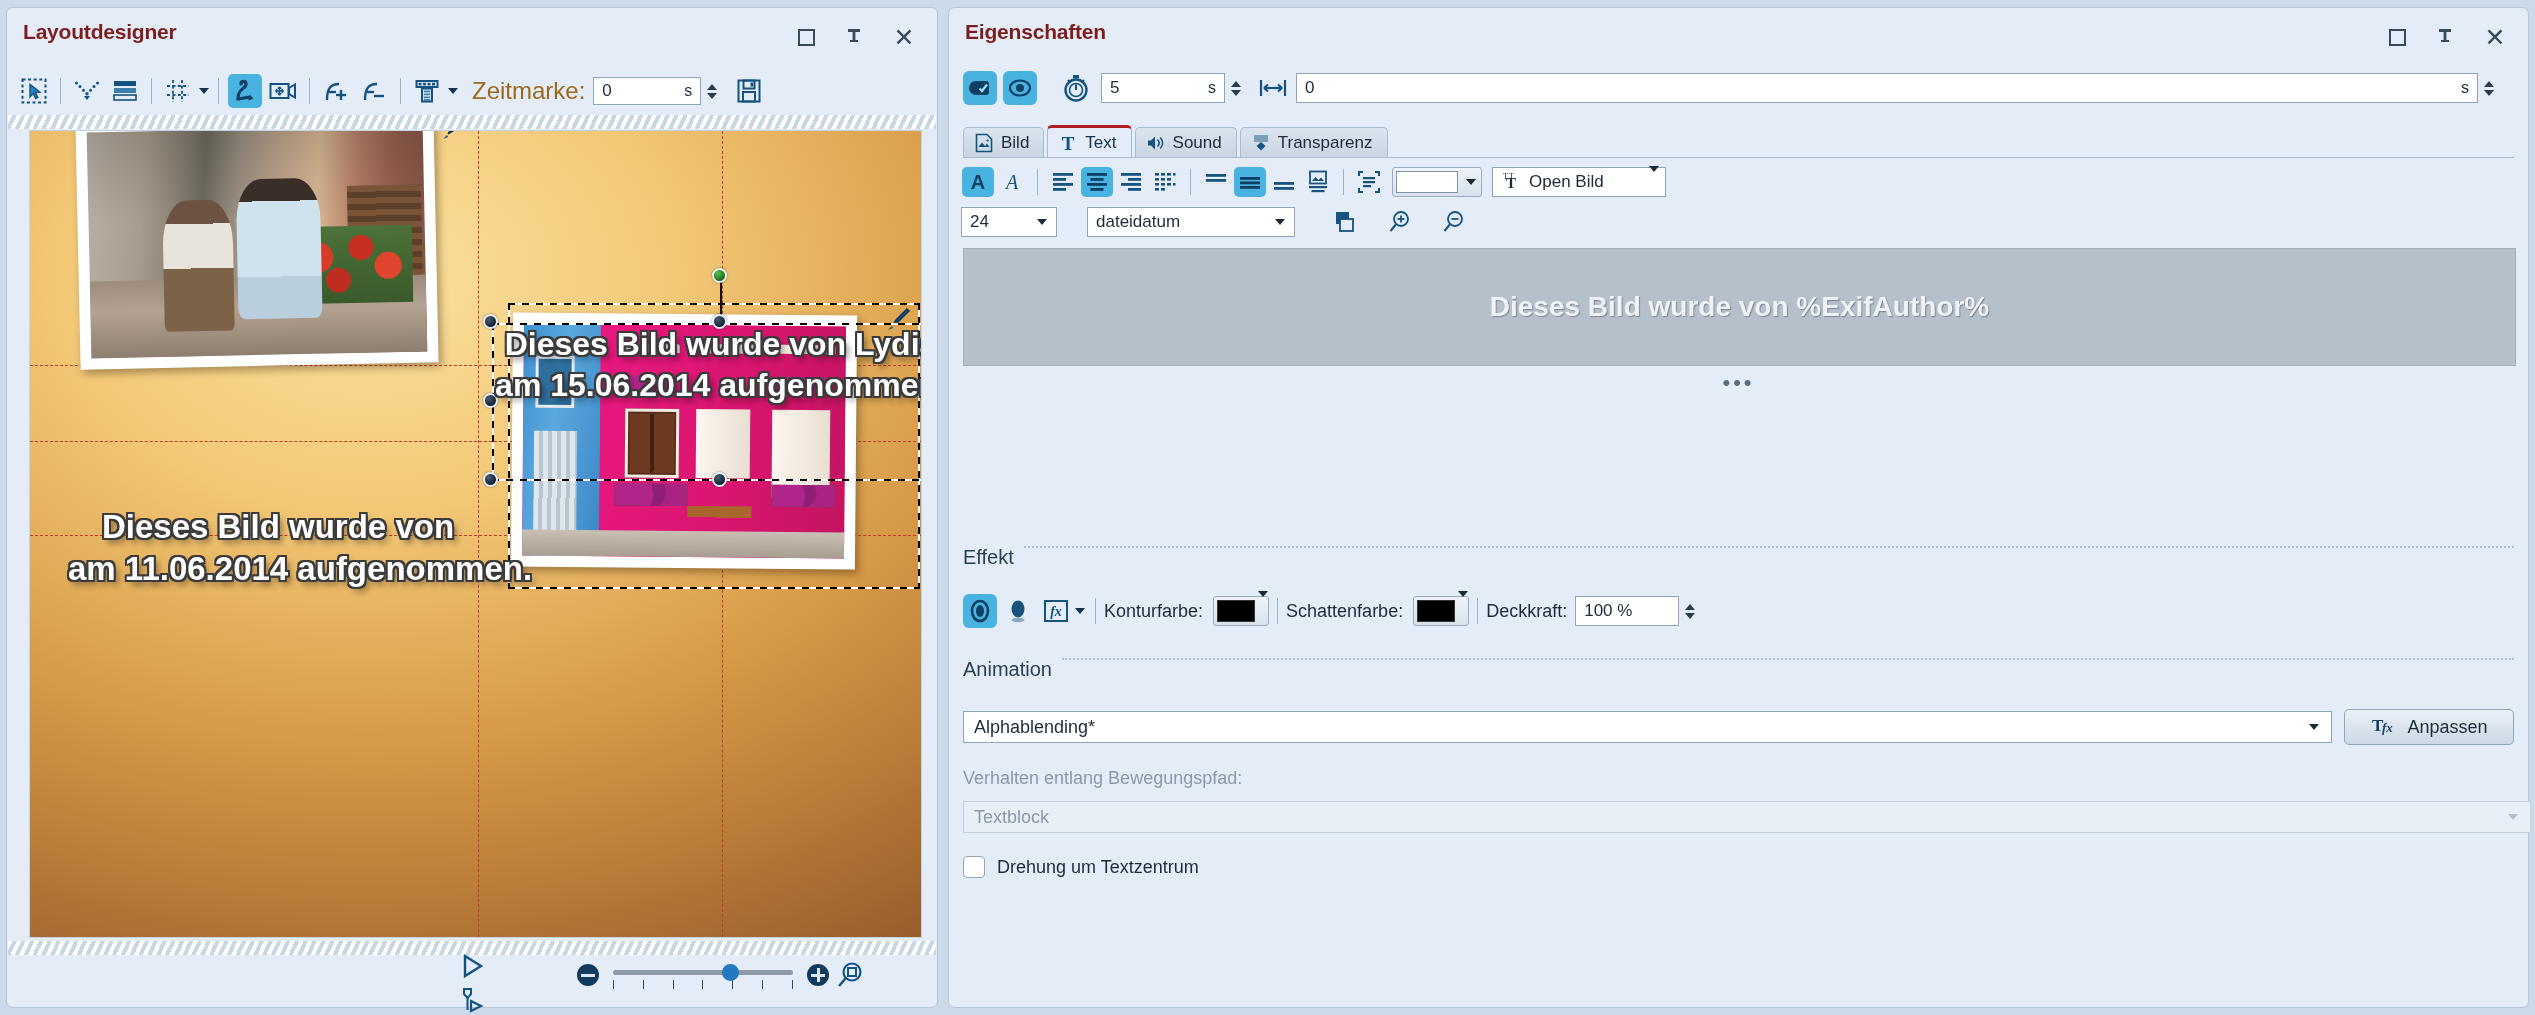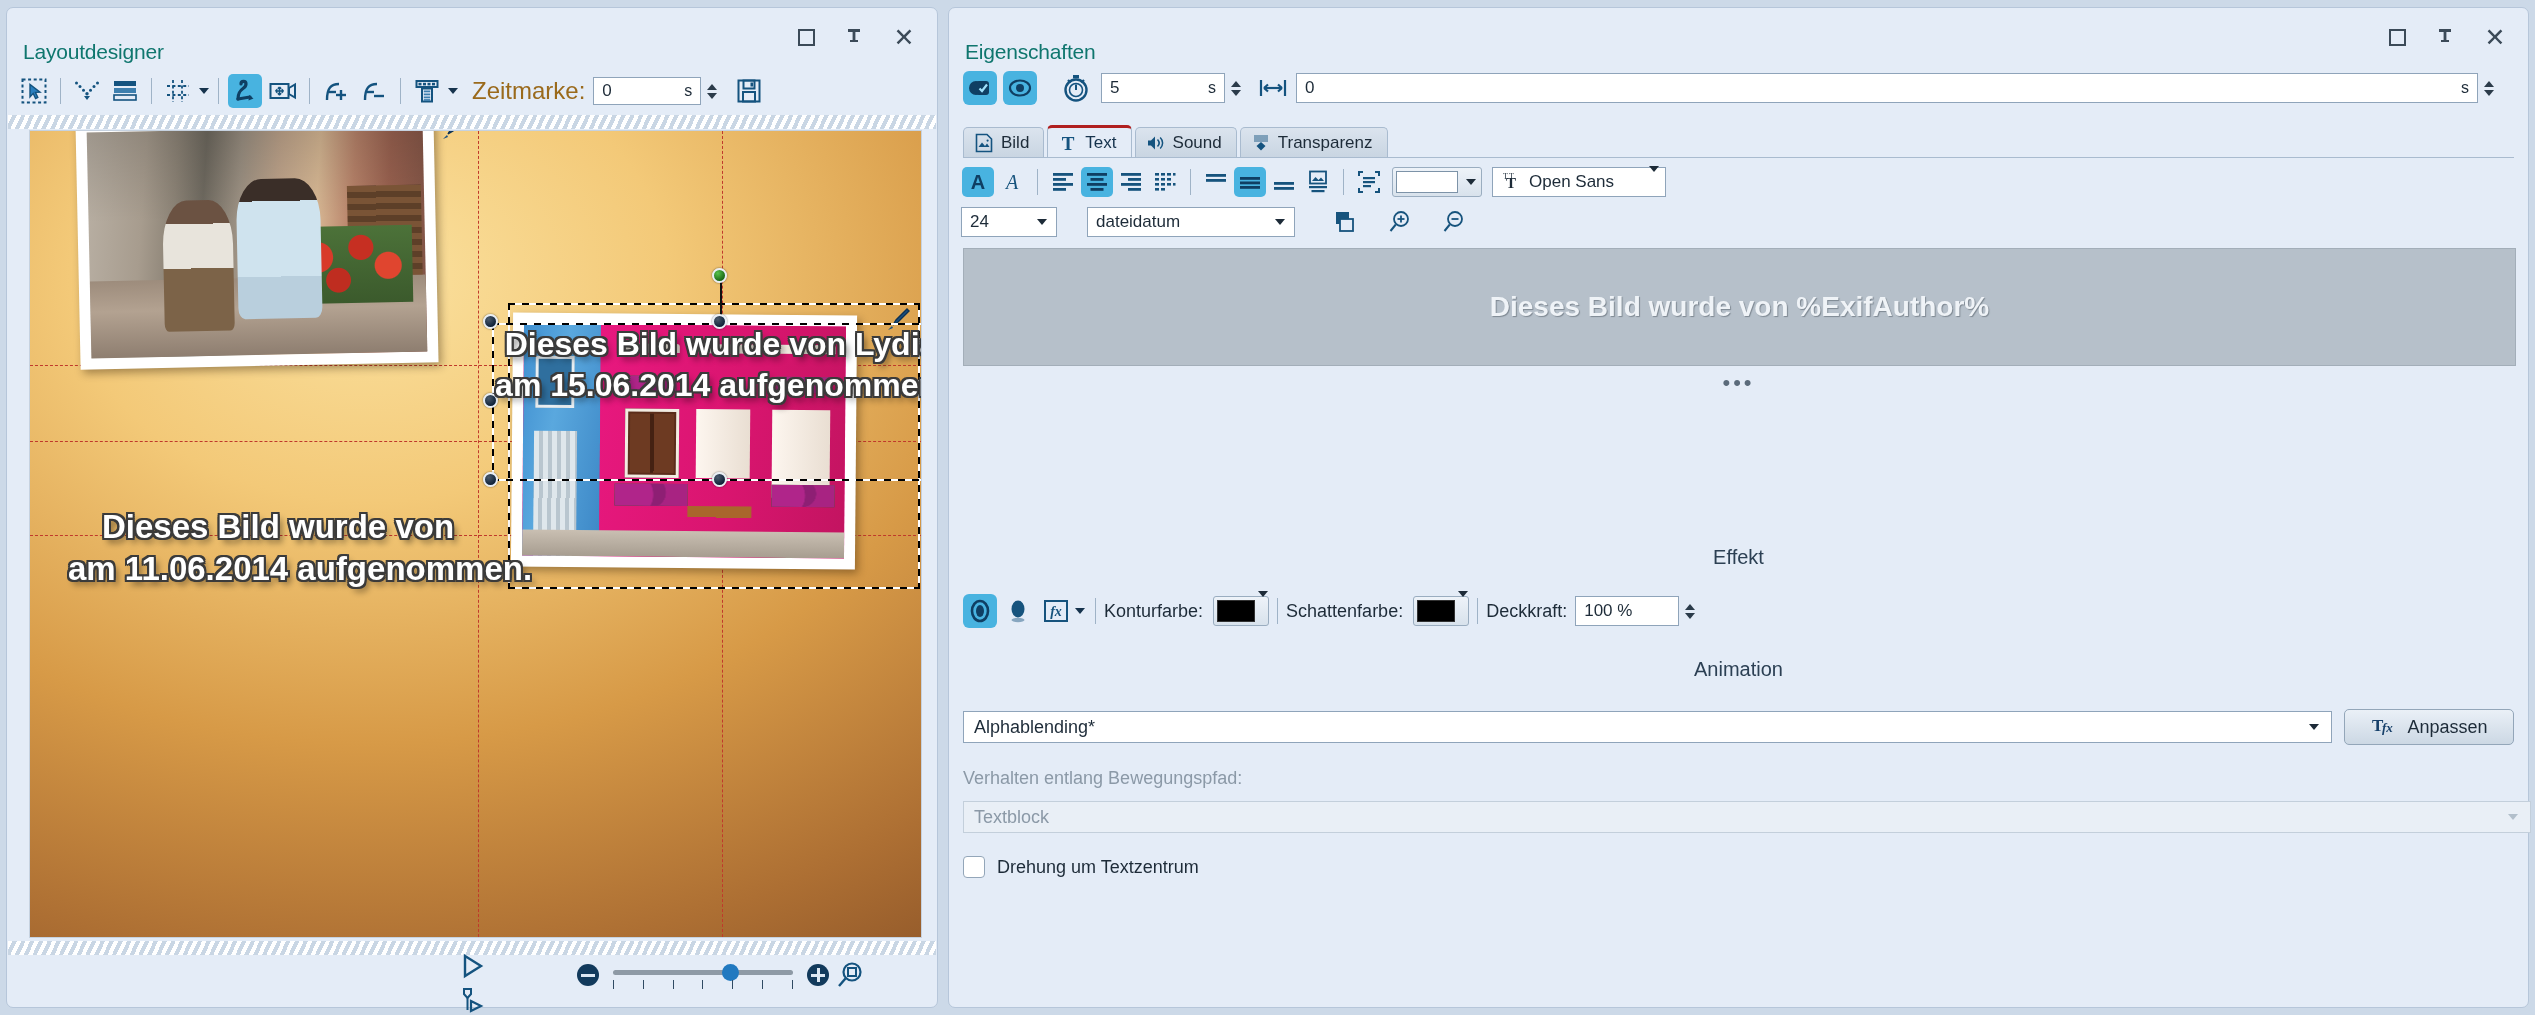--- a/index.html
+++ b/index.html
@@ -12,22 +12,22 @@
     position:relative;
   }
   
   .panel {
     position:absolute;
     background:#e4ecf7;
     border:1px solid #b6c6da;
     border-radius:7px;
   }
   .panel-title {
-    position:absolute; left:16px; top:32px;
-    font-size:21px; color:#0f766e; font-weight:400;
+    position:absolute; left:16px; top:12px;
+    font-size:21px; color:#7f1d1d; font-weight:700;
     letter-spacing:-.2px;
   }
   .win-btns { position:absolute; top:18px; display:flex; gap:28px; align-items:center; }
   .win-btn { width:22px; height:22px; color:#3b4a58; display:flex; align-items:center; justify-content:center; cursor:pointer; }
   .win-btn.sq { border:2px solid #3b4a58; width:17px; height:17px; }
   .win-btn.x { font-size:25px; line-height:17px; font-weight:300; font-family:"Liberation Sans", sans-serif; }
 
   
   #layoutWin { left:6px; top:7px; width:932px; height:1001px; }
 
@@ -226,21 +226,21 @@
     display:flex; flex-direction:column; align-items:center; justify-content:center;
     gap:6px;
   }
   #textPreview div{
     color:#eff3f7; font-weight:700; font-size:28px;
     font-family:"Liberation Sans", sans-serif;
     text-shadow:1px 1px 1px rgba(90,100,110,.6);
   }
   #dots{ position:absolute; left:0; right:0; top:364px; text-align:center; color:#5b6b7b; font-size:22px; letter-spacing:3px; line-height:1;}
 
-  .section-hdr{ position:absolute; left:14px; right:14px; display:flex; align-items:center; gap:10px;flex-direction:column;}
+  .section-hdr{ position:absolute; left:14px; right:14px; display:flex; align-items:flex-start; gap:10px;}
   .section-hdr span{ font-size:20px; color:#2c4054; white-space:nowrap;}
   .section-hdr .rule{ flex:1; height:0; border-top:2px dotted #aebfd0;}
 
   #effRow{ position:absolute; left:14px; top:585px; height:36px; display:flex; align-items:center;}
   .lbl{ font-size:18px; color:#1d2b38; white-space:nowrap;}
   .blackbox{ display:flex; align-items:stretch; height:30px; border:1px solid #9aadc0; background:linear-gradient(180deg,#eef3f9,#d8e2ec); border-radius:3px;}
   .blackbox .sw{ width:38px;background:#000;border:1px solid #333;margin:3px;}
 
   #animRow{ position:absolute; left:14px; top:700px; right:14px; height:38px; display:flex; align-items:center; gap:12px;}
   #animSel{ flex:1; height:32px; border:1px solid #8fa4ba; background:#fff; display:flex; align-items:center; padding:0 6px 0 10px; font-size:18px; color:#1d2b38; cursor:pointer;}
@@ -782,21 +782,21 @@
         </div>
     </div>
     <div class="fontsel">
       <span>
         <svg width="20" height="20" viewBox="0 0 20 20">
             <text x="2" y="9" font-family="Liberation Serif, serif" font-size="8" fill="#1d2b38">T</text>
             <text x="8" y="9" font-family="Liberation Serif, serif" font-size="8" fill="#1d2b38">T</text>
             <text x="10" y="18" font-family="Liberation Serif, serif" font-size="15" font-weight="700" fill="#1d2b38" text-anchor="middle">T</text>
           </svg>
       </span>
-      <span class="fname">Open Sans</span>
+      <span class="fname">Open Bild</span>
       <span class="cv"><i></i></span>
     </div>
   </div>
 
   <div id="ep-fmt2">
     <div class="combo" style="width:96px;">
       <span>24</span>
       <span class="cv">
           <i></i>
         </span>

